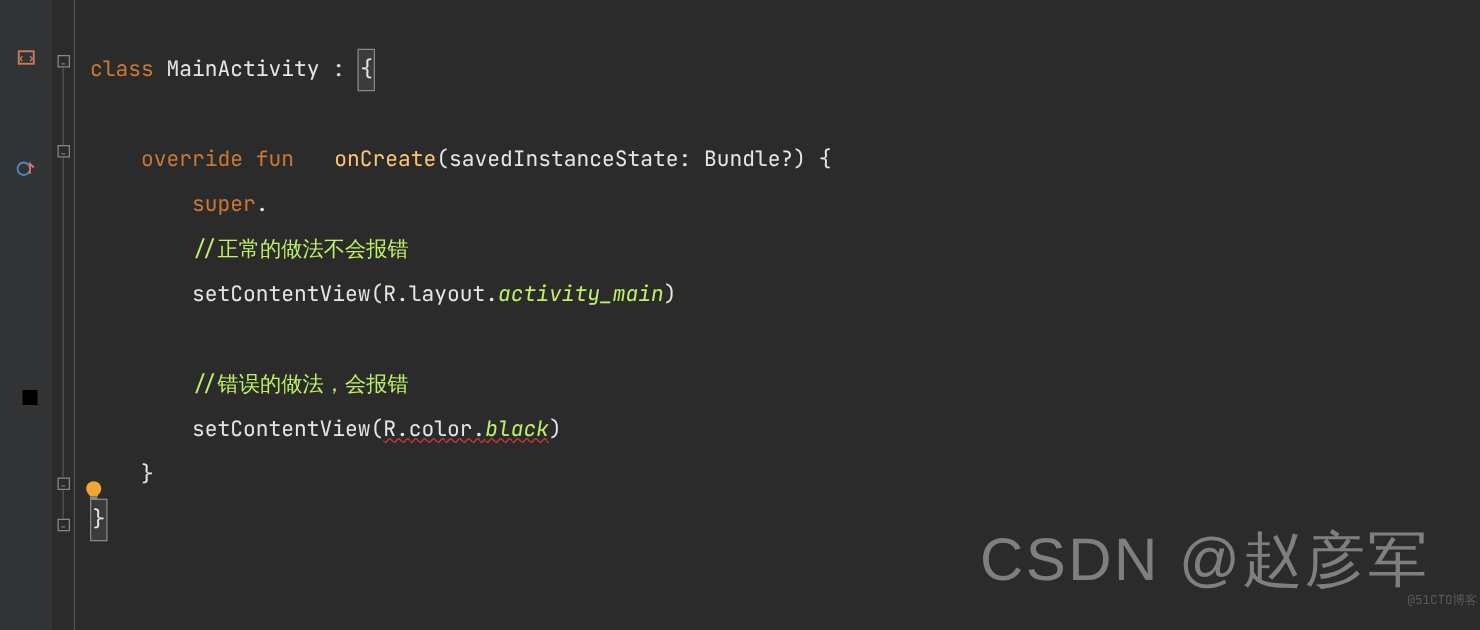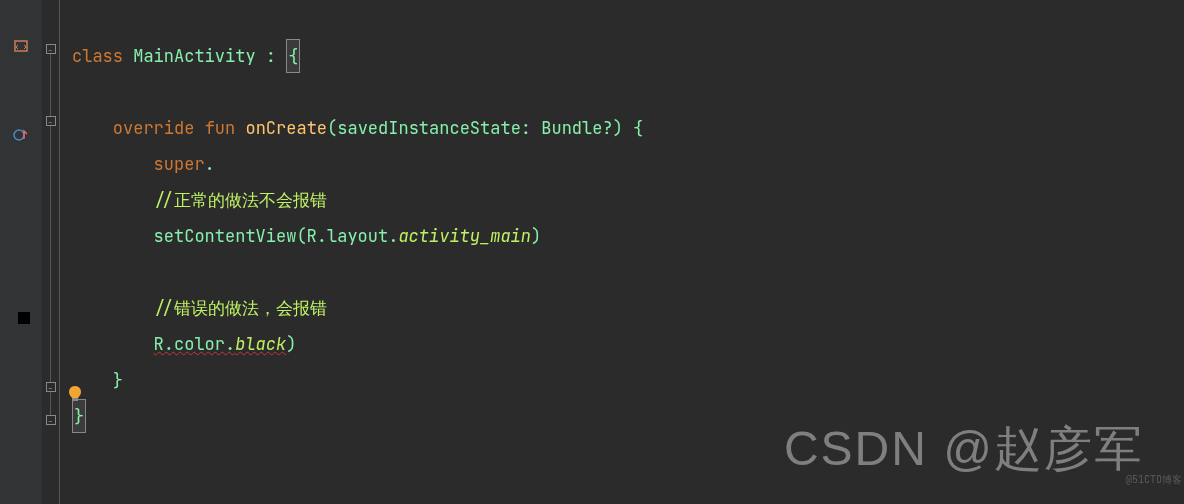--- a/index.html
+++ b/index.html
@@ -74,22 +74,22 @@
       position: relative;
       flex: 1;
     }
     .code-line {
       white-space: pre;
       height: 36px;
       display: flex;
       align-items: center;
     }
     .kw-orange { color: #cc7832; }
-    .kw-yellow { color: #ffc66d; }
-    .kw-default { color: #86efac; }
+    .kw-yellow { color: #ffc66d; margin-left: 22px; }
+    .kw-default { color: #e5e5e5; }
     .kw-purple-italic { color: #bef264; font-style: italic; }
     .kw-comment { color: #bef264; }
     .kw-error-underline {
       text-decoration: underline wavy #cc3333;
       text-decoration-thickness: 1px;
     }
     .brace-highlight {
       background: #3b3b3b;
       border: 1px solid #888;
       padding: 0 1px;
@@ -159,21 +159,21 @@
 
   <div class="code-area">
     <div class="code-line"><span class="kw-orange">class</span><span class="kw-default"> MainActivity </span><span class="kw-default">: </span><span class="brace-highlight kw-default">{</span></div>
     <div class="code-line"></div>
     <div class="code-line"><span>    </span><span class="kw-orange">override </span><span class="kw-orange">fun </span><span class="kw-yellow">onCreate</span><span class="kw-default">(savedInstanceState: Bundle?) {</span></div>
     <div class="code-line"><span>        </span><span class="kw-orange">super</span><span class="kw-default">.</span></div>
     <div class="code-line"><span>        </span><span class="kw-comment">//正常的做法不会报错</span></div>
     <div class="code-line"><span>        </span><span class="kw-default">setContentView(R.layout.</span><span class="kw-purple-italic">activity_main</span><span class="kw-default">)</span></div>
     <div class="code-line"></div>
     <div class="code-line"><span>        </span><span class="kw-comment">//错误的做法，会报错</span></div>
-    <div class="code-line"><span>        </span><span class="kw-default kw-error-underline">R.color.</span><span class="kw-purple-italic kw-error-underline">black</span><span class="kw-default">)</span></div>
+    <div class="code-line"><span>        </span><span class="kw-default">setContentView(</span><span class="kw-default kw-error-underline">R.color.</span><span class="kw-purple-italic kw-error-underline">black</span><span class="kw-default">)</span></div>
     <div class="code-line"><span>    </span><span class="kw-default">}</span></div>
     <div class="code-line"><span class="brace-highlight kw-default">}</span></div>
   </div>
 
   <div class="bulb-icon">
     <svg width="20" height="20" viewBox="0 0 20 20">
         <path d="M10 2 C6 2 4 5 4 8 C4 11 6 12 7 14 L13 14 C14 12 16 11 16 8 C16 5 14 2 10 2 Z" fill="#f0a732"></path>
         <rect x="7" y="14" width="6" height="3" fill="#888"></rect>
       </svg>
   </div>

